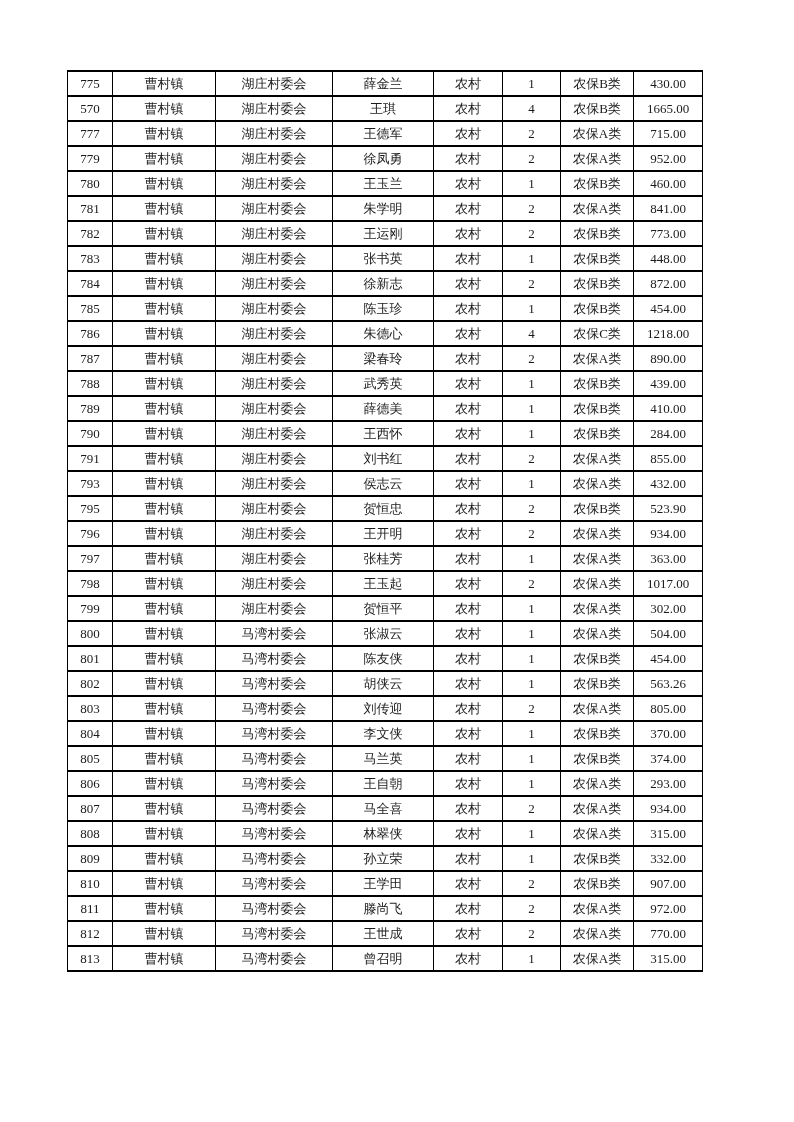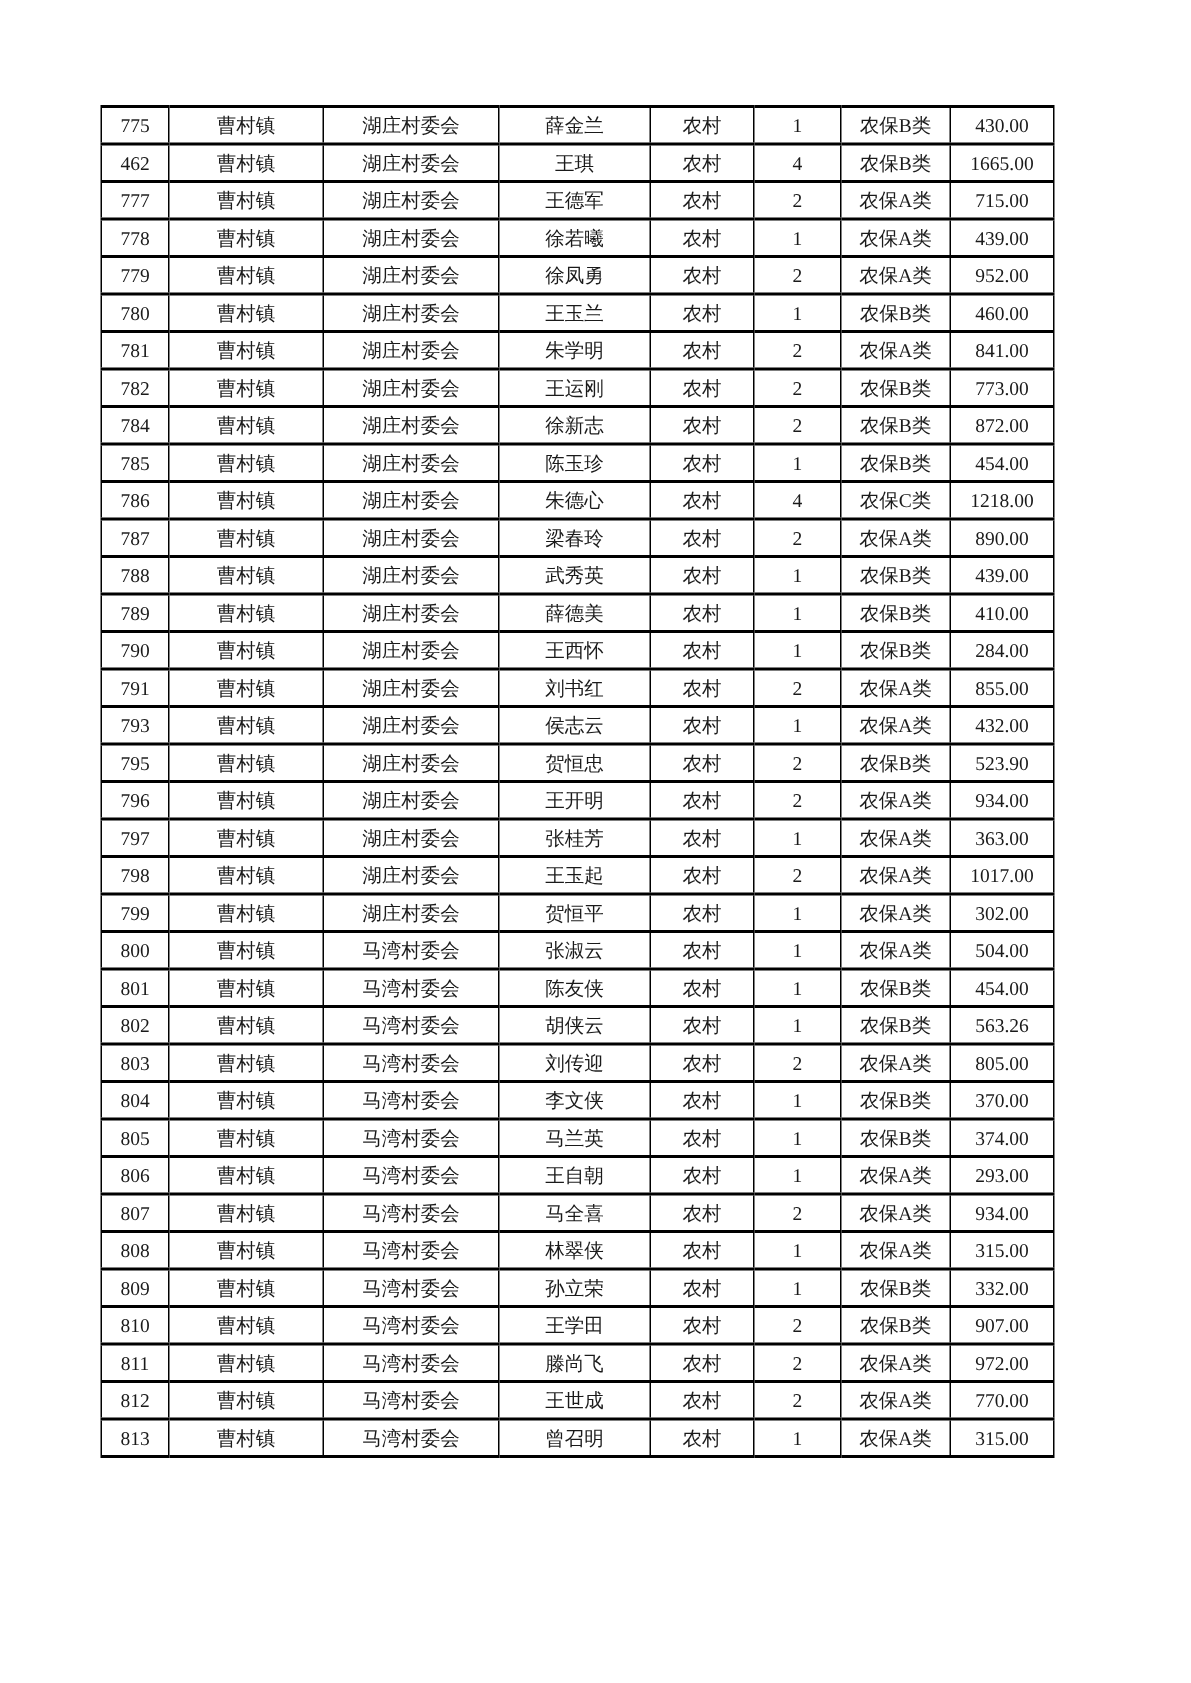--- a/index.html
+++ b/index.html
@@ -65,50 +65,40 @@
           <td>775</td>
           <td>曹村镇</td>
           <td>湖庄村委会</td>
           <td>薛金兰</td>
           <td>农村</td>
           <td>1</td>
           <td>农保B类</td>
           <td>430.00</td>
         </tr>
         <tr>
-          <td>462</td>
+          <td>570</td>
           <td>曹村镇</td>
           <td>湖庄村委会</td>
           <td>王琪</td>
           <td>农村</td>
           <td>4</td>
           <td>农保B类</td>
           <td>1665.00</td>
         </tr>
         <tr>
           <td>777</td>
           <td>曹村镇</td>
           <td>湖庄村委会</td>
           <td>王德军</td>
           <td>农村</td>
           <td>2</td>
           <td>农保A类</td>
           <td>715.00</td>
         </tr>
         <tr>
-          <td>778</td>
-          <td>曹村镇</td>
-          <td>湖庄村委会</td>
-          <td>徐若曦</td>
-          <td>农村</td>
-          <td>1</td>
-          <td>农保A类</td>
-          <td>439.00</td>
-        </tr>
-        <tr>
           <td>779</td>
           <td>曹村镇</td>
           <td>湖庄村委会</td>
           <td>徐凤勇</td>
           <td>农村</td>
           <td>2</td>
           <td>农保A类</td>
           <td>952.00</td>
         </tr>
         <tr>
@@ -133,20 +123,30 @@
         </tr>
         <tr>
           <td>782</td>
           <td>曹村镇</td>
           <td>湖庄村委会</td>
           <td>王运刚</td>
           <td>农村</td>
           <td>2</td>
           <td>农保B类</td>
           <td>773.00</td>
+        </tr>
+        <tr>
+          <td>783</td>
+          <td>曹村镇</td>
+          <td>湖庄村委会</td>
+          <td>张书英</td>
+          <td>农村</td>
+          <td>1</td>
+          <td>农保B类</td>
+          <td>448.00</td>
         </tr>
         <tr>
           <td>784</td>
           <td>曹村镇</td>
           <td>湖庄村委会</td>
           <td>徐新志</td>
           <td>农村</td>
           <td>2</td>
           <td>农保B类</td>
           <td>872.00</td>

